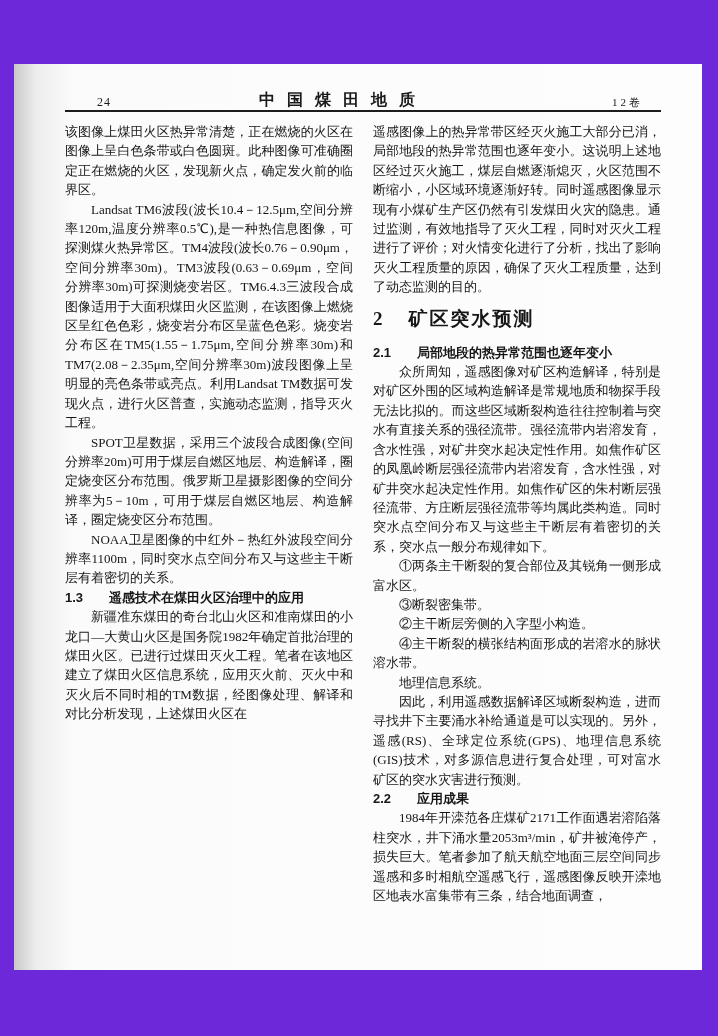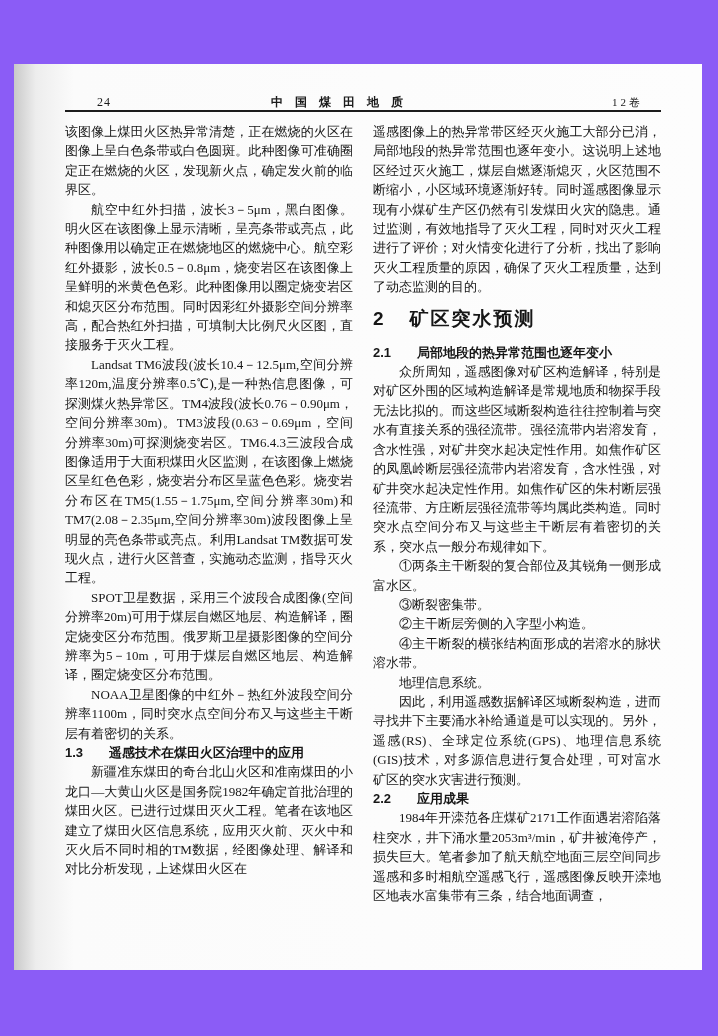--- a/index.html
+++ b/index.html
@@ -8,21 +8,21 @@
     background: #000;
     width: 718px;
     height: 1036px;
     overflow: hidden;
     font-family: "Liberation Serif", serif;
   }
   .stage {
     position: relative;
     width: 718px;
     height: 1036px;
-    background: #8b5cf6;
+    background: #6d28d9;
   }
   .page {
     position: absolute;
     left: 14px;
     top: 64px;
     width: 688px;
     height: 906px;
     background: linear-gradient(to right, #c9c9c9 0px, #ededed 22px, #fbfbfb 60px, #fdfdfd 100%);
     color: #1a1a1a;
   }
@@ -39,21 +39,21 @@
     bottom: 0;
     font-size: 12px;
     letter-spacing: 1px;
   }
   .jtitle {
     position: absolute;
     left: 0;
     right: 40px;
     bottom: -1px;
     text-align: center;
-    font-size: 12px;
+    font-size: 16px;
     letter-spacing: 12px;
     font-weight: bold;
     font-family: "Liberation Sans", sans-serif;
   }
   .vol {
     position: absolute;
     right: 18px;
     bottom: 0;
     font-size: 11px;
     letter-spacing: 3px;
@@ -95,21 +95,21 @@
     white-space: nowrap;
   }
   .subhead .st {
     margin-left: 26px;
   }
   .sechead {
     margin: 9px 0 11px 0;
     font-size: 19px;
     line-height: 26px;
     font-weight: bold;
-    font-family: Liberation Sans, sans-serif;
+    font-family: Liberation Serif, serif;
     letter-spacing: 2px;
     white-space: nowrap;
   }
   .sechead .st {
     margin-left: 24px;
   }
 </style>
 </head>
 <body>
 
@@ -120,21 +120,20 @@
       <span class="pnum">24</span>
       <span class="jtitle">中国煤田地质</span>
       <span class="vol">12卷</span>
     </div>
     <div class="rule"></div>
 
     <div class="columns">
 
       <div class="col">
         <p class="cont">该图像上煤田火区热异常清楚，正在燃烧的火区在图像上呈白色条带或白色圆斑。此种图像可准确圈定正在燃烧的火区，发现新火点，确定发火前的临界区。</p>
-        <p>航空中红外扫描，波长3－5μm，黑白图像。明火区在该图像上显示清晰，呈亮条带或亮点，此种图像用以确定正在燃烧地区的燃烧中心。航空彩红外摄影，波长0.5－0.8μm，烧变岩区在该图像上呈鲜明的米黄色色彩。此种图像用以圈定烧变岩区和熄灭区分布范围。同时因彩红外摄影空间分辨率高，配合热红外扫描，可填制大比例尺火区图，直接服务于灭火工程。</p>
         <p>Landsat TM6波段(波长10.4－12.5μm,空间分辨率120m,温度分辨率0.5℃),是一种热信息图像，可探测煤火热异常区。TM4波段(波长0.76－0.90μm，空间分辨率30m)。TM3波段(0.63－0.69μm，空间分辨率30m)可探测烧变岩区。TM6.4.3三波段合成图像适用于大面积煤田火区监测，在该图像上燃烧区呈红色色彩，烧变岩分布区呈蓝色色彩。烧变岩分布区在TM5(1.55－1.75μm,空间分辨率30m)和TM7(2.08－2.35μm,空间分辨率30m)波段图像上呈明显的亮色条带或亮点。利用Landsat TM数据可发现火点，进行火区普查，实施动态监测，指导灭火工程。</p>
         <p>SPOT卫星数据，采用三个波段合成图像(空间分辨率20m)可用于煤层自燃区地层、构造解译，圈定烧变区分布范围。俄罗斯卫星摄影图像的空间分辨率为5－10m，可用于煤层自燃区地层、构造解译，圈定烧变区分布范围。</p>
         <p>NOAA卫星图像的中红外－热红外波段空间分辨率1100m，同时突水点空间分布又与这些主干断层有着密切的关系。</p>
         <p class="subhead"><span>1.3</span><span class="st">遥感技术在煤田火区治理中的应用</span></p>
         <p>新疆准东煤田的奇台北山火区和准南煤田的小龙口—大黄山火区是国务院1982年确定首批治理的煤田火区。已进行过煤田灭火工程。笔者在该地区建立了煤田火区信息系统，应用灭火前、灭火中和灭火后不同时相的TM数据，经图像处理、解译和对比分析发现，上述煤田火区在</p>
       </div>
 
       <div class="col">
         <p class="cont">遥感图像上的热异常带区经灭火施工大部分已消，局部地段的热异常范围也逐年变小。这说明上述地区经过灭火施工，煤层自燃逐渐熄灭，火区范围不断缩小，小区域环境逐渐好转。同时遥感图像显示现有小煤矿生产区仍然有引发煤田火灾的隐患。通过监测，有效地指导了灭火工程，同时对灭火工程进行了评价；对火情变化进行了分析，找出了影响灭火工程质量的原因，确保了灭火工程质量，达到了动态监测的目的。</p>
         <div class="sechead"><span>2</span><span class="st">矿区突水预测</span></div>

